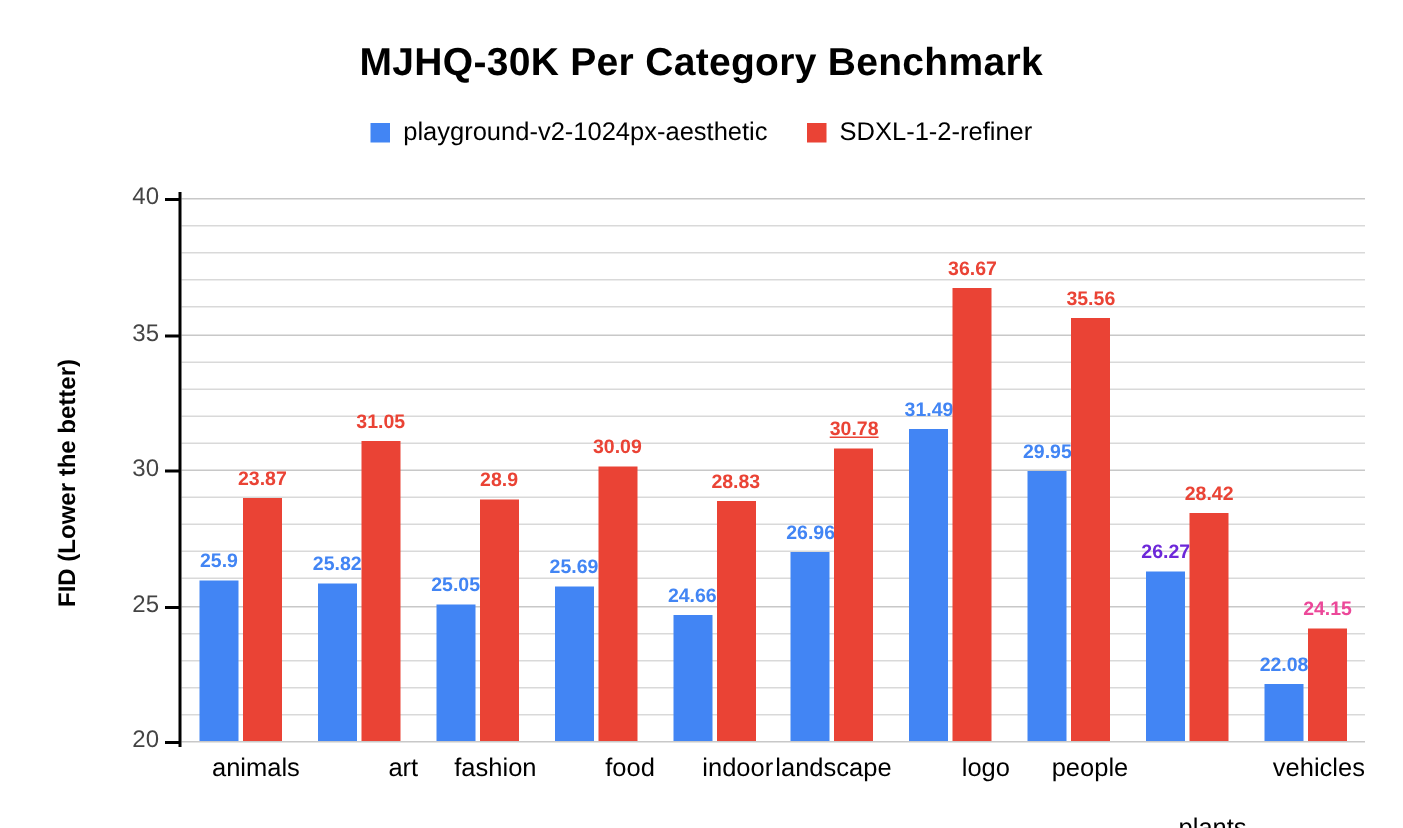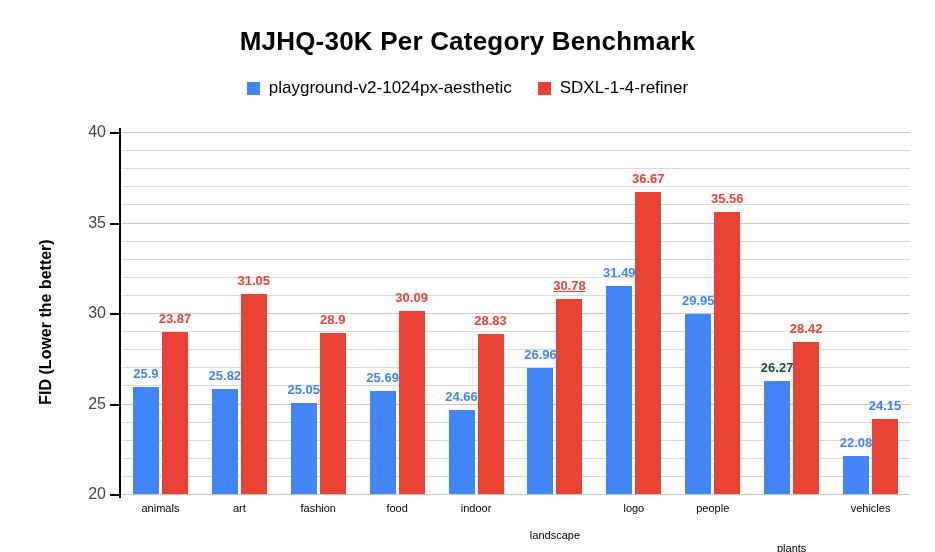--- a/index.html
+++ b/index.html
@@ -155,41 +155,41 @@
   #category-labels {
     position: absolute;
     left: 121px;
     top: 502px;
     width: 789px;
     height: 30px;
   }
   .cat-label {
     position: absolute;
     top: 0;
-    text-align: center;
-    font-size: 11px;
+    text-align: right;
+    font-size: 17px;
     color: #000000;
     white-space: nowrap;
   }
 </style>
 </head>
 <body>
 
 <div id="chart-root">
 
   <div id="chart-title">MJHQ-30K Per Category Benchmark</div>
 
   <div id="legend">
     <div class="legend-item">
       <span class="legend-swatch" style="background: rgb(66, 133, 244);"></span>
       <span class="legend-label">playground-v2-1024px-aesthetic</span>
     </div>
     <div class="legend-item">
       <span class="legend-swatch" style="background: rgb(234, 67, 53);"></span>
-      <span class="legend-label">SDXL-1-4-refiner</span>
+      <span class="legend-label">SDXL-1-2-refiner</span>
     </div>
   </div>
 
   <div id="y-axis-title">FID (Lower the better)</div>
 
   <div id="plot-area">
       <div class="gridline major" style="top: 362px;"></div>
       <div class="gridline" style="top: 344px;"></div>
       <div class="gridline" style="top: 326px;"></div>
       <div class="gridline" style="top: 308px;"></div>
@@ -266,39 +266,39 @@
         <div class="bar-label" style="color: rgb(234, 67, 53); left: 23.95px; width: 60px; top: 39.273px;">36.67</div>
       </div>
       <div class="bar-group" style="left: 552.3px; width: 78.9px;">
         <div class="bar" style="left: 11.95px; width: 26px; height: 180.095px; background: rgb(66, 133, 244);"></div>
         <div class="bar-label" style="color: rgb(66, 133, 244); left: -5.05px; width: 60px; top: 160.905px;">29.95</div>
         <div class="bar" style="left: 40.95px; width: 26px; height: 281.636px; background: rgb(234, 67, 53);"></div>
         <div class="bar-label" style="color: rgb(234, 67, 53); left: 23.95px; width: 60px; top: 59.364px;">35.56</div>
       </div>
       <div class="bar-group" style="left: 631.2px; width: 78.9px;">
         <div class="bar" style="left: 11.95px; width: 26px; height: 113.487px; background: rgb(66, 133, 244);"></div>
-        <div class="bar-label" style="color: #14532d; left: -5.05px; width: 60px; top: 227.513px;">26.27</div>
+        <div class="bar-label" style="color: #6d28d9; left: -5.05px; width: 60px; top: 227.513px;">26.27</div>
         <div class="bar" style="left: 40.95px; width: 26px; height: 152.402px; background: rgb(234, 67, 53);"></div>
         <div class="bar-label" style="color: rgb(234, 67, 53); left: 23.95px; width: 60px; top: 188.598px;">28.42</div>
       </div>
       <div class="bar-group" style="left: 710.1px; width: 78.9px;">
         <div class="bar" style="left: 11.95px; width: 26px; height: 37.648px; background: rgb(66, 133, 244);"></div>
         <div class="bar-label" style="color: rgb(66, 133, 244); left: -5.05px; width: 60px; top: 303.352px;">22.08</div>
         <div class="bar" style="left: 40.95px; width: 26px; height: 75.115px; background: rgb(234, 67, 53);"></div>
-        <div class="bar-label" style="color: #3b82f6; left: 23.95px; width: 60px; top: 265.885px;">24.15</div>
+        <div class="bar-label" style="color: #ec4899; left: 23.95px; width: 60px; top: 265.885px;">24.15</div>
       </div>
     </div>
 
   <div id="category-labels">
       <div class="cat-label" style="left: 0px; width: 78.9px;">animals</div>
       <div class="cat-label" style="left: 78.9px; width: 78.9px;">art</div>
       <div class="cat-label" style="left: 157.8px; width: 78.9px;">fashion</div>
       <div class="cat-label" style="left: 236.7px; width: 78.9px;">food</div>
       <div class="cat-label" style="left: 315.6px; width: 78.9px;">indoor</div>
-      <div class="cat-label" style="left: 394.5px; width: 78.9px; margin-top: 27px;">landscape</div>
+      <div class="cat-label" style="left: 394.5px; width: 78.9px;">landscape</div>
       <div class="cat-label" style="left: 473.4px; width: 78.9px;">logo</div>
       <div class="cat-label" style="left: 552.3px; width: 78.9px;">people</div>
       <div class="cat-label" style="left: 631.2px; width: 78.9px; margin-top: 40px;">plants</div>
       <div class="cat-label" style="left: 710.1px; width: 78.9px;">vehicles</div>
     </div>
 
 <div class="y-tick-mark" style="top: 132px;"></div>
     <div class="y-tick-mark" style="top: 223px;"></div>
     <div class="y-tick-mark" style="top: 313px;"></div>
     <div class="y-tick-mark" style="top: 404px;"></div>

